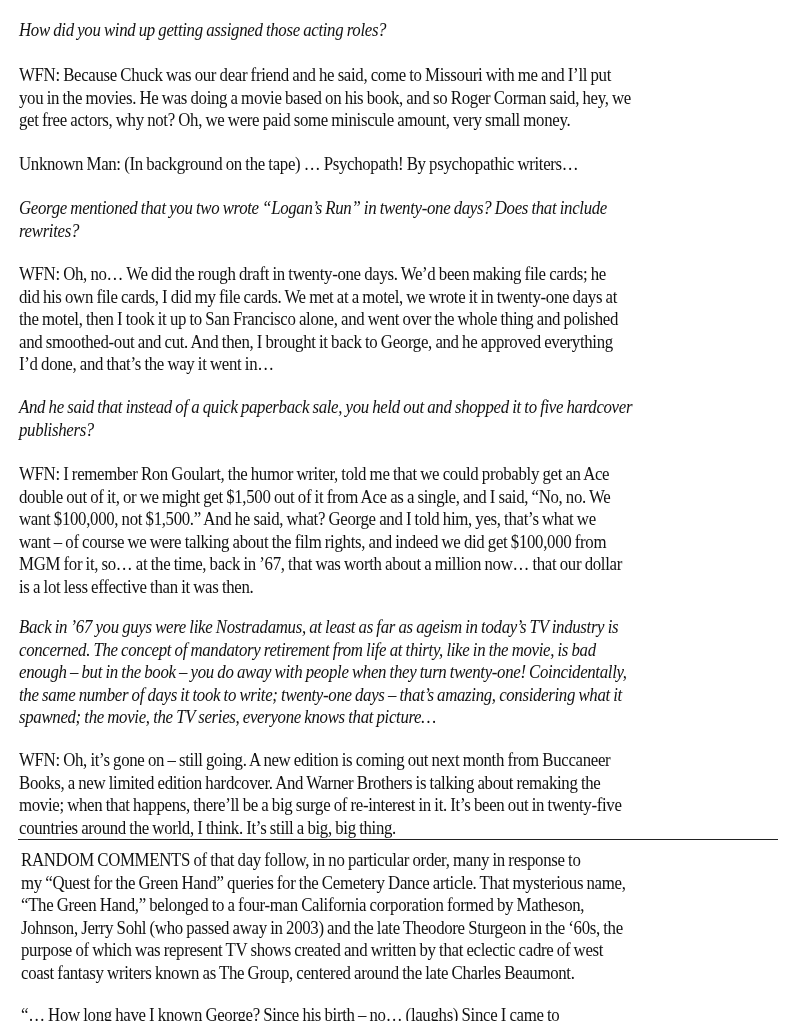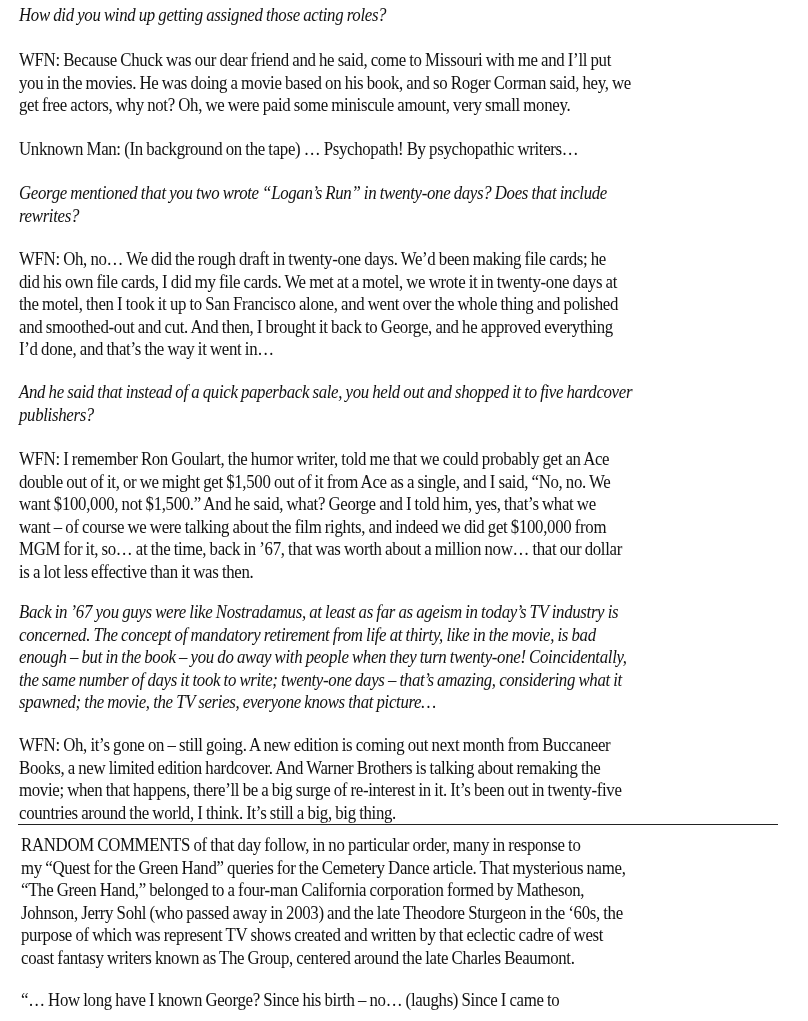--- a/index.html
+++ b/index.html
@@ -10,21 +10,21 @@
     body {
       width: 808px;
       height: 1021px;
       overflow: hidden;
       position: relative;
       font-family: "Liberation Serif", "DejaVu Serif", serif;
       color: #111111;
     }
     .page {
       position: absolute;
-      left: 0; top: 0;
+      left: 0; top: 15px;
       width: 808px;
       height: 984px;
     }
     .para {
       position: absolute;
       left: 19px;
       width: 790px;
       font-size: 18px;
       line-height: 22.5px;
       letter-spacing: -0.35px;

